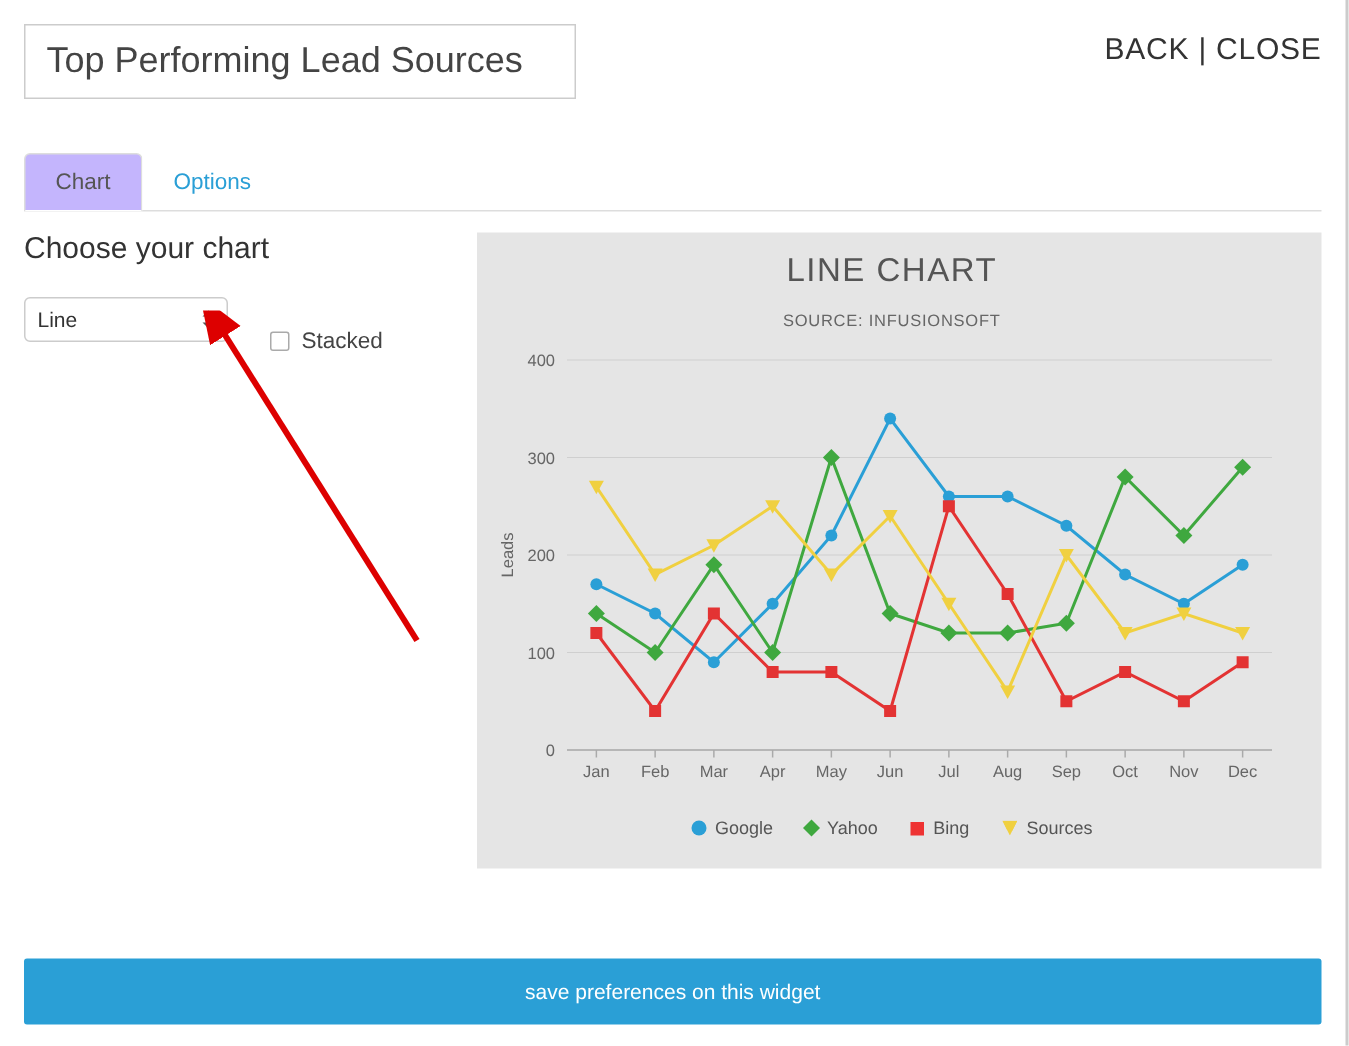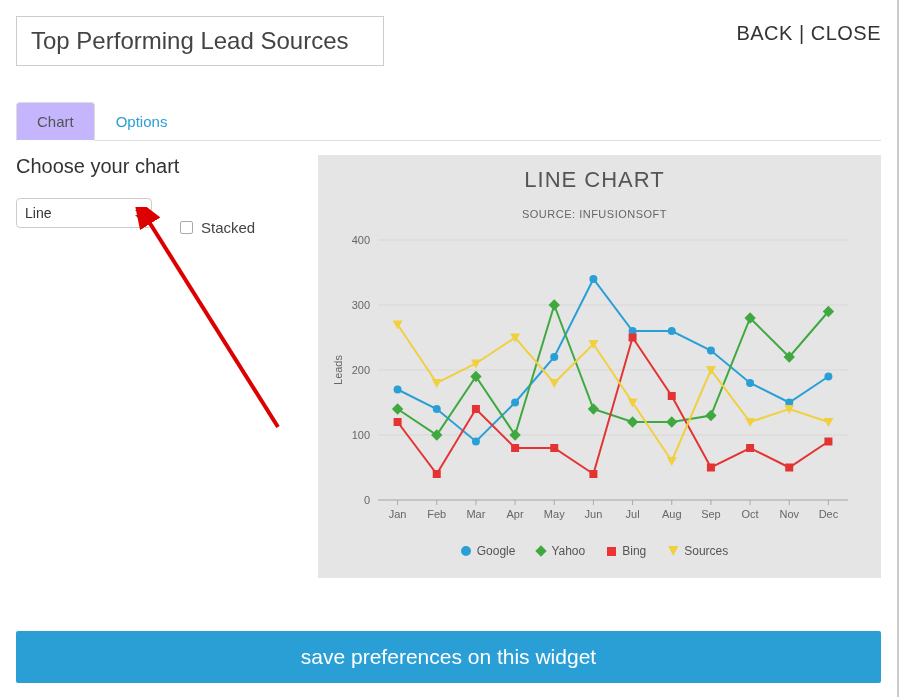--- a/index.html
+++ b/index.html
@@ -159,21 +159,21 @@
   .lg-tri { width:10px;height:10px;background:#f0d040; clip-path: polygon(50% 100%, 0 0, 100% 0);} 
   .save-btn {
     position: absolute;
     bottom: 14px;
     left: 16px;
     right: 16px;
     background: #2a9fd6;
     color: #fff;
     text-align: center;
     padding: 14px 0;
-    font-size: 21px;
+    font-size: 14px;
     border-radius: 2px;
     cursor: pointer;
   }
   svg text { font-family: inherit; }
 </style>
 </head>
 <body>
 
 <div class="container">
   <div class="top-row">

